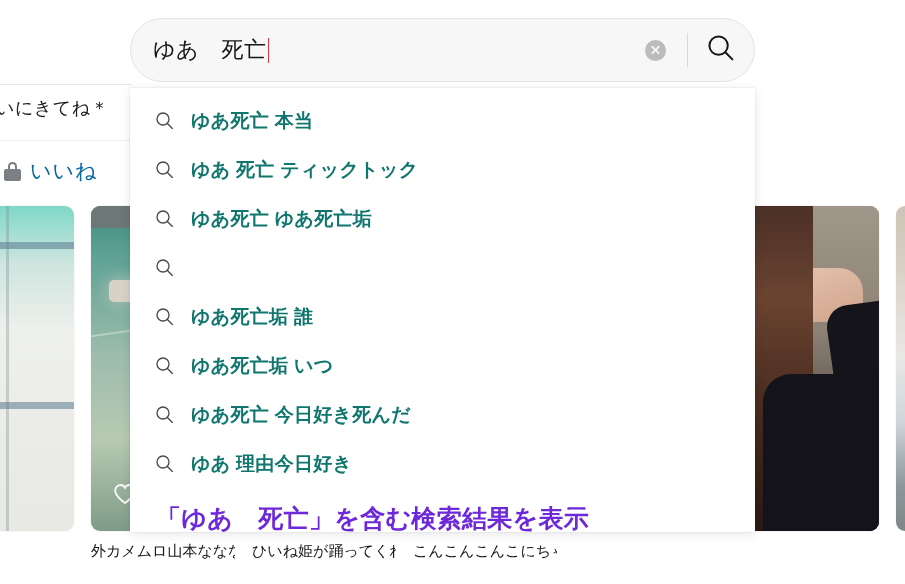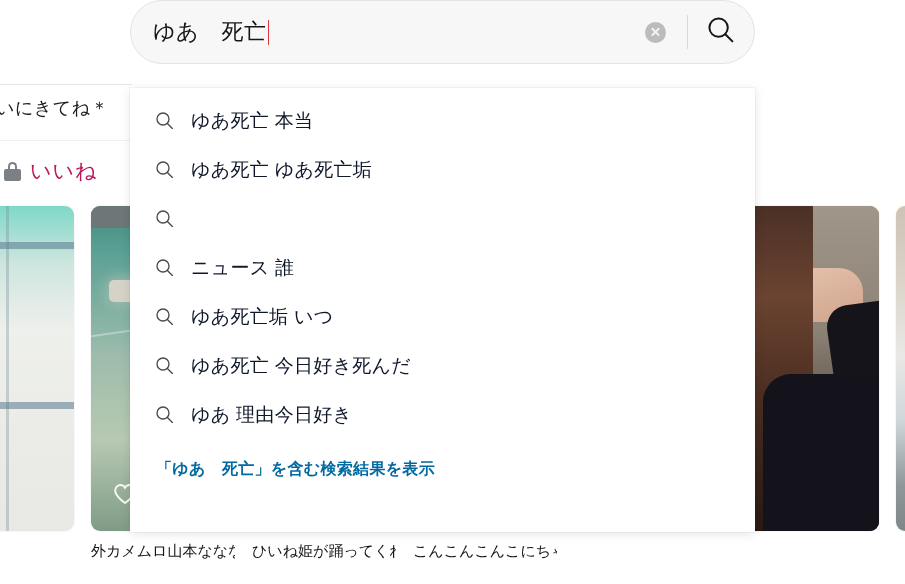--- a/index.html
+++ b/index.html
@@ -76,21 +76,21 @@
   }
   .lock-icon .body {
     position: absolute;
     left: 0; top: 7px;
     width: 17px; height: 12px;
     background: #7b7f86;
     border-radius: 2px;
   }
   .bg-like-label {
     font-size: 21px;
-    color: #be185d;
+    color: #0369a1;
     letter-spacing: 1px;
   }
 
   
   .thumb-grid {
     position: absolute;
     left: -70px;
     top: 206px;
     width: 1040px;
     height: 330px;
@@ -202,21 +202,21 @@
     white-space:nowrap;
     overflow:hidden;
     text-overflow: clip;
     line-height: 20px;
   }
 
   
   .search-bar {
     position: absolute;
     left: 130px;
-    top: 0;
+    top: 18px;
     width: 625px;
     height: 64px;
     background: #f7f7f8;
     border: 1px solid #e3e3e5;
     border-radius: 32px;
     display: flex;
     align-items: center;
     z-index: 30;
     justify-content: space-between;
   }
@@ -299,37 +299,37 @@
   .s-icon {
     width: 20px;
     height: 20px;
     margin-right: 17px;
     flex: 0 0 auto;
     display:flex; align-items:center; justify-content:center;
   }
   .s-icon svg { display:block; }
   .s-label {
     font-size: 19px;
-    font-weight: normal;
-    color: #0f172a;
+    font-weight: bold;
+    color: #0f766e;
     letter-spacing: .3px;
     white-space: nowrap;
   }
   .suggest-footer {
     height: 52px;
     display: flex;
     align-items: center;
     padding-left: 26px;
     cursor: pointer;
     margin-top: 4px;
   }
   .suggest-footer .f-label {
-    font-size: 16px;
+    font-size: 25px;
     font-weight: bold;
-    color: #0369a1;
+    color: #6d28d9;
     letter-spacing: .3px;
     white-space: nowrap;
   }
 </style>
 </head>
 <body>
 
 <div id="app">
 
   <div class="bg-layer">
@@ -399,20 +399,29 @@
     <div class="suggest-item">
       <span class="s-icon">
         <svg width="19" height="19" viewBox="0 0 19 19" fill="none" stroke="#4a4a4a" stroke-width="1.35">
           <circle cx="8" cy="8" r="6"></circle>
             <line x1="12.4" y1="12.4" x2="17.4" y2="17.4" stroke-linecap="round"></line>
         </svg>
       </span>
       <span class="s-label">ゆあ死亡 本当</span>
     </div>
 
+    <div class="suggest-item">
+      <span class="s-icon">
+        <svg width="19" height="19" viewBox="0 0 19 19" fill="none" stroke="#4a4a4a" stroke-width="1.35">
+          <circle cx="8" cy="8" r="6"></circle>
+            <line x1="12.4" y1="12.4" x2="17.4" y2="17.4" stroke-linecap="round"></line>
+        </svg>
+      </span>
+      <span class="s-label">ゆあ 死亡 ティックトック</span>
+    </div>
 
     <div class="suggest-item">
       <span class="s-icon">
         <svg width="19" height="19" viewBox="0 0 19 19" fill="none" stroke="#4a4a4a" stroke-width="1.35">
           <circle cx="8" cy="8" r="6"></circle>
             <line x1="12.4" y1="12.4" x2="17.4" y2="17.4" stroke-linecap="round"></line>
         </svg>
       </span>
       <span class="s-label">ゆあ死亡 ゆあ死亡垢</span>
     </div>
@@ -426,21 +435,21 @@
       </span>
     </div>
 
     <div class="suggest-item">
       <span class="s-icon">
         <svg width="19" height="19" viewBox="0 0 19 19" fill="none" stroke="#4a4a4a" stroke-width="1.35">
           <circle cx="8" cy="8" r="6"></circle>
             <line x1="12.4" y1="12.4" x2="17.4" y2="17.4" stroke-linecap="round"></line>
         </svg>
       </span>
-      <span class="s-label">ニュース 誰</span>
+      <span class="s-label">ゆあ死亡垢 誰</span>
     </div>
 
     <div class="suggest-item">
       <span class="s-icon">
         <svg width="19" height="19" viewBox="0 0 19 19" fill="none" stroke="#4a4a4a" stroke-width="1.35">
           <circle cx="8" cy="8" r="6"></circle>
             <line x1="12.4" y1="12.4" x2="17.4" y2="17.4" stroke-linecap="round"></line>
         </svg>
       </span>
       <span class="s-label">ゆあ死亡垢 いつ</span>

